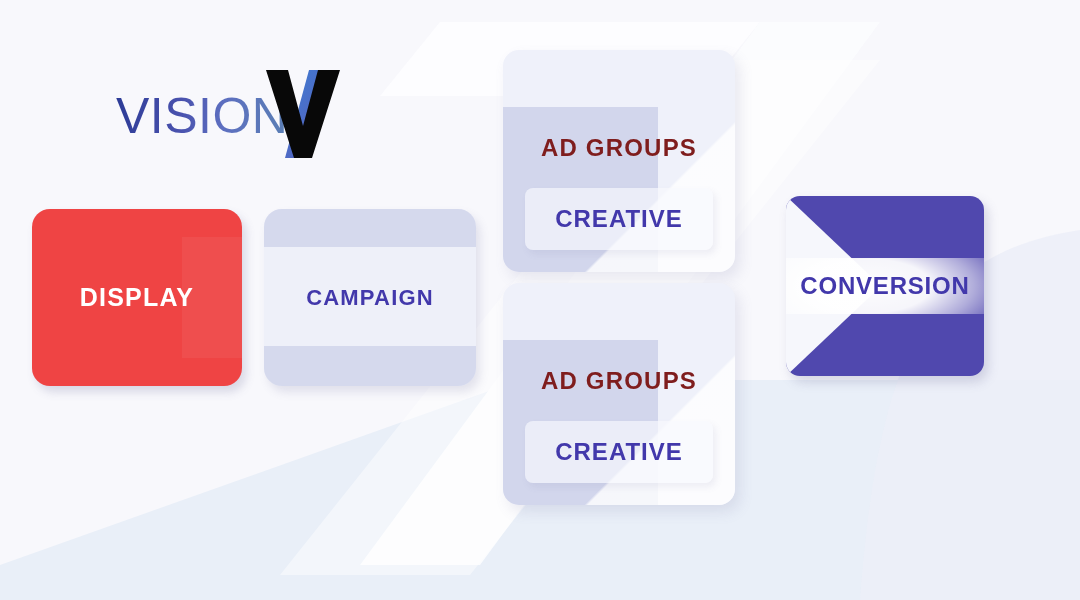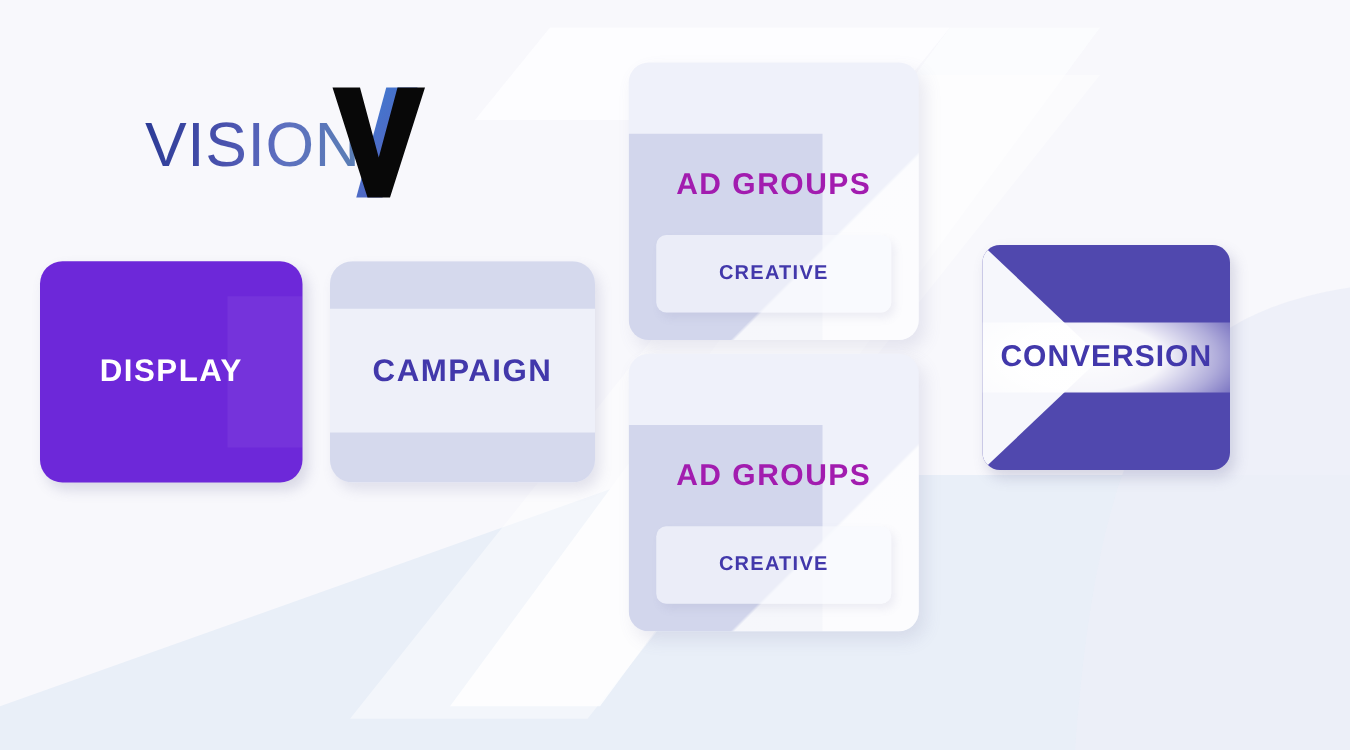--- a/index.html
+++ b/index.html
@@ -64,21 +64,21 @@
   }
   .card-label {
     font-weight: bold;
     letter-spacing: 1.2px;
     white-space: nowrap;
   }
 
   
   #card-display {
     left: 32px; top: 209px; width: 210px; height: 177px;
-    background: #6d28d9;
+    background: #ef4444;
     border-radius: 18px;
     box-shadow: 4px 6px 10px rgba(90,90,140,0.20);
   }
   #card-display .card-label { color: #ffffff; font-size: 25px; }
   #card-display .sheen {
     position: absolute; right: 0; top: 28px; width: 60px; height: 121px;
     background: rgba(255,255,255,0.055);
     border-top-right-radius: 0; pointer-events: none;
   }
 
@@ -91,21 +91,21 @@
     overflow: hidden;
   }
   #card-campaign .band-top {
     position: absolute; left: 0; top: 0; width: 100%; height: 38px;
     background: #d5d9ed;
   }
   #card-campaign .band-bottom {
     position: absolute; left: 0; bottom: 0; width: 100%; height: 40px;
     background: #d5d9ed;
   }
-  #card-campaign .card-label { color: #4238ab; font-size: 25px; position: relative; z-index: 2; }
+  #card-campaign .card-label { color: #4238ab; font-size: 22px; position: relative; z-index: 2; }
 
   
   .card-adgroup {
     width: 232px; height: 222px;
     background: #eff1fa;
     border-radius: 16px;
     box-shadow: 5px 7px 14px rgba(105,105,155,0.14);
     overflow: hidden;
     display: block;
   }
@@ -115,33 +115,33 @@
     position: absolute; left: 0; top: 57px; width: 155px; height: 165px;
     background: #d2d6ec;
   }
   .card-adgroup .ag-diag {
     position: absolute; left: -60px; top: -40px; width: 420px; height: 420px;
     background: linear-gradient(135deg, rgba(255,255,255,0) 0%, rgba(255,255,255,0) 48%, rgba(255,255,255,0.80) 48.4%, rgba(255,255,255,0.86) 100%);
   }
   .card-adgroup .ag-title {
     position: absolute; left: 0; top: 84px; width: 100%;
     text-align: center;
-    color: #a21caf; font-size: 24px; font-weight: bold; letter-spacing: 1.2px;
+    color: #7f1d1d; font-size: 24px; font-weight: bold; letter-spacing: 1.2px;
     z-index: 4;
   }
   .card-adgroup .ag-sub {
     position: absolute; left: 22px; bottom: 22px; width: 188px; height: 62px;
     background: rgba(248,249,253,0.66);
     border-radius: 8px;
     box-shadow: 3px 4px 7px rgba(105,105,155,0.10);
     display: flex; align-items: center; justify-content: center;
     z-index: 3;
   }
   .card-adgroup .ag-sub-label {
-    color: #4238ab; font-size: 16px; font-weight: bold; letter-spacing: 1px;
+    color: #4238ab; font-size: 24px; font-weight: bold; letter-spacing: 1px;
   }
 
   
   #card-conversion {
     left: 786px; top: 196px; width: 198px; height: 180px;
     border-radius: 14px;
     background: #5048ae;
     box-shadow: 4px 6px 11px rgba(90,90,140,0.22);
     overflow: hidden;
     display: block;

